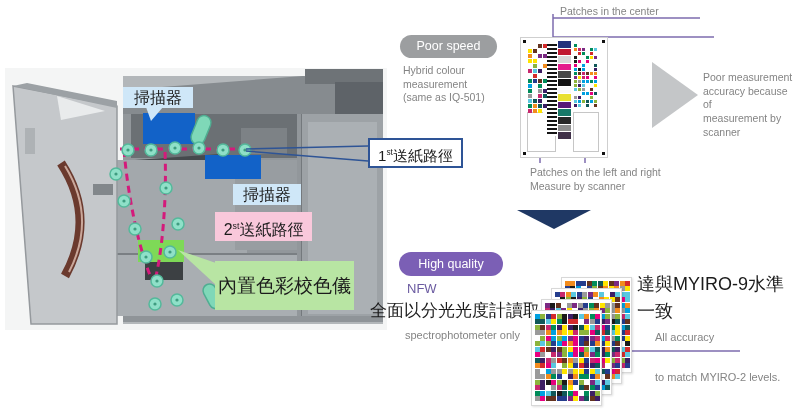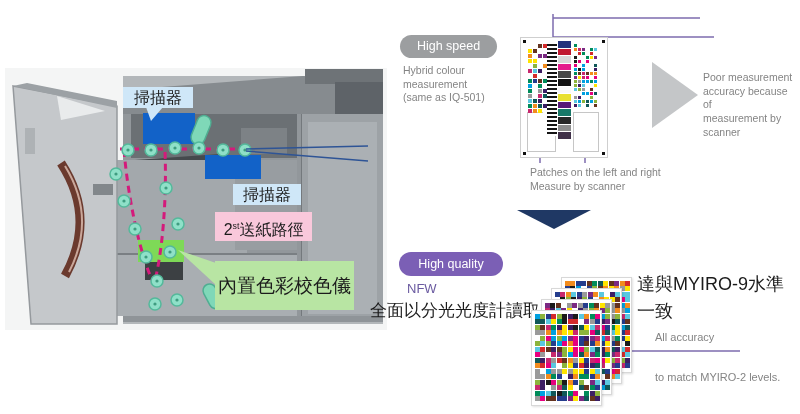--- a/index.html
+++ b/index.html
@@ -138,27 +138,31 @@
   <div class="abs cn-label" style="left:123px; top:87px; width:70px; height:21px; line-height:21px; font-size:16px; background:#cfe7f8;">掃描器</div>
 
   <div class="abs cn-label" style="left:233px; top:184px; width:68px; height:21px; line-height:21px; font-size:16px; background:#cfe7f8;">掃描器</div>
 
   <div class="abs cn-label" style="left:215px; top:212px; width:97px; height:29px; line-height:29px; font-size:16px; background:#f9c8db;">
     <span>2</span><sup class="st">st</sup><span>送紙路徑</span>
   </div>
 
   <div class="abs cn-label" style="left:215px; top:261px; width:139px; height:49px; line-height:49px; font-size:19px; background:#b8e5a3;">內置色彩校色儀</div>
 
-
-  <div class="abs pill" style="left:400px; top:35px; width:97px; height:23px; line-height:23px; background:#9c9ea0;">High speed</div>
+  <div class="abs cn-label" style="left:368px; top:138px; width:95px; height:30px; line-height:26px; font-size:15px; background:#fff; border:2px solid #2e5496;">
+    <span>1</span><sup class="st">st</sup><span>送紙路徑</span>
+  </div>
+
+  <div class="abs pill" style="left:400px; top:35px; width:97px; height:23px; line-height:23px; background:#9c9ea0;">Poor speed</div>
 
   <div class="abs gray-text pre" style="left:403px; top:64px; width:110px;">Hybrid colour
 measurement
 (same as IQ-501)</div>
 
+  <div class="abs gray-text" style="left:560px; top:5px;">Patches in the center</div>
 
   <div class="abs" style="left:520px; top:37px; width:88px; height:121px; background:#fff; border:1px solid #cfcfcf;">
     <div class="abs" style="left:2px; top:2px; width:3px; height:3px; background:#111;"></div>
     <div class="abs" style="right:2px; top:2px; width:3px; height:3px; background:#111;"></div>
     <div class="abs" style="left:2px; bottom:2px; width:3px; height:3px; background:#111;"></div>
     <div class="abs" style="right:2px; bottom:2px; width:3px; height:3px; background:#111;"></div>
 
     <div class="abs emptybox" style="left:6px; top:74px; width:29px; height:40px;"></div>
     <div class="abs emptybox" style="left:52px; top:74px; width:26px; height:40px;"></div>
 
@@ -349,20 +353,21 @@
 Measure by scanner</div>
 
   <div class="abs" style="left:517px; top:210px; width:0; height:0; border-top:19px solid #1f3864; border-left:37px solid transparent; border-right:37px solid transparent;"></div>
 
   <div class="abs pill" style="left:399px; top:252px; width:104px; height:24px; line-height:24px; background:#7b5fb5;">High quality</div>
 
   <div class="abs" style="left:407px; top:281px; font-size:13px; color:#6a5aa0;">NFW</div>
 
   <div class="abs" style="left:370px; top:299px; font-size:17px; color:#1a1a1a;">全面以分光光度計讀取</div>
 
+  <div class="abs gray-text" style="left:405px; top:328px; font-size:11px;">spectrophotometer only</div>
 
   <div class="abs sheet" style="left:561px; top:277px; width:71px; height:96px; z-index:1;">
     <div class="patch-grid" style="margin:3px; grid-template-columns:repeat(12,4.9px); grid-auto-rows:4.9px; gap:0.6px;">
         <div style="background: rgb(242, 140, 30);"></div>
         <div style="background: rgb(242, 140, 30);"></div>
         <div style="background: rgb(36, 60, 140);"></div>
         <div style="background: rgb(36, 60, 140);"></div>
         <div style="background: rgb(100, 50, 30);"></div>
         <div style="background: rgb(0, 140, 90);"></div>
         <div style="background: rgb(16, 88, 88);"></div>

